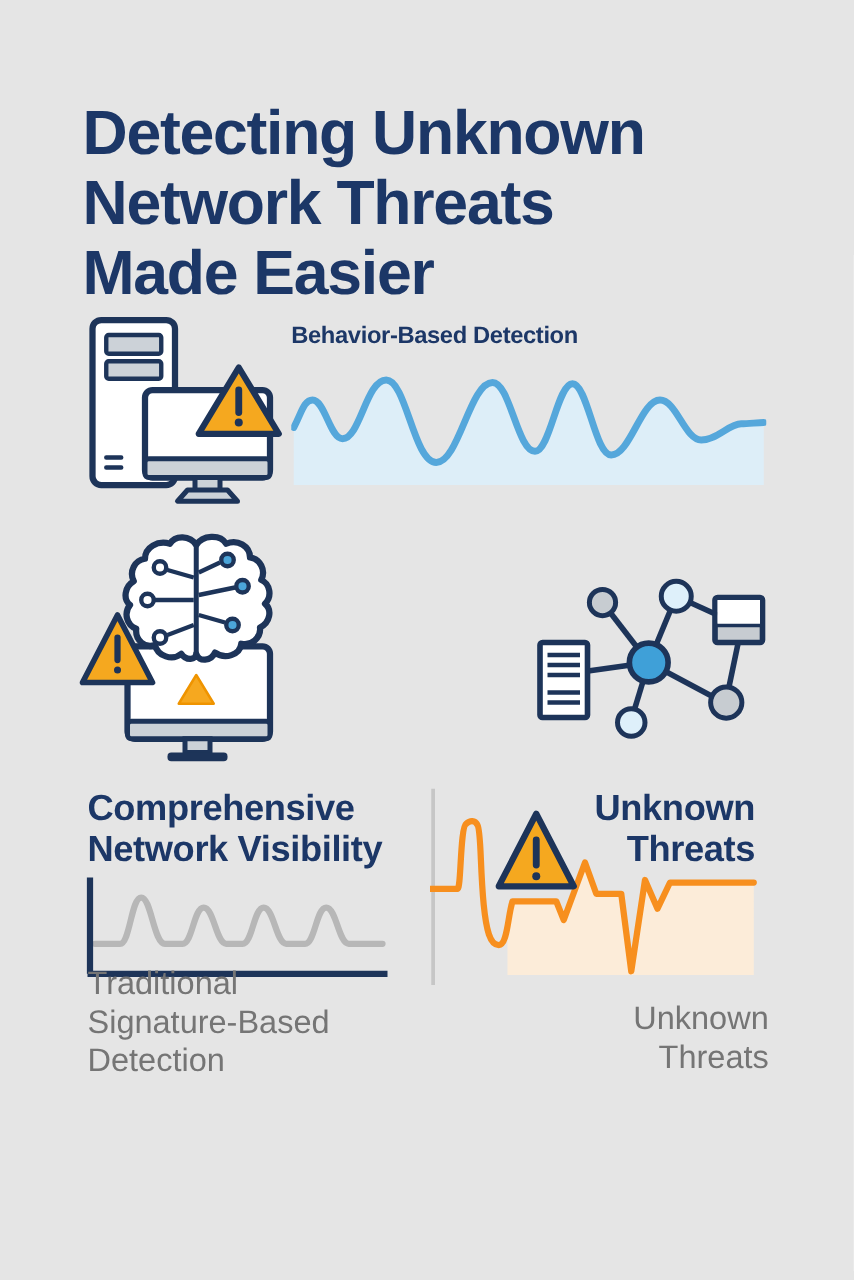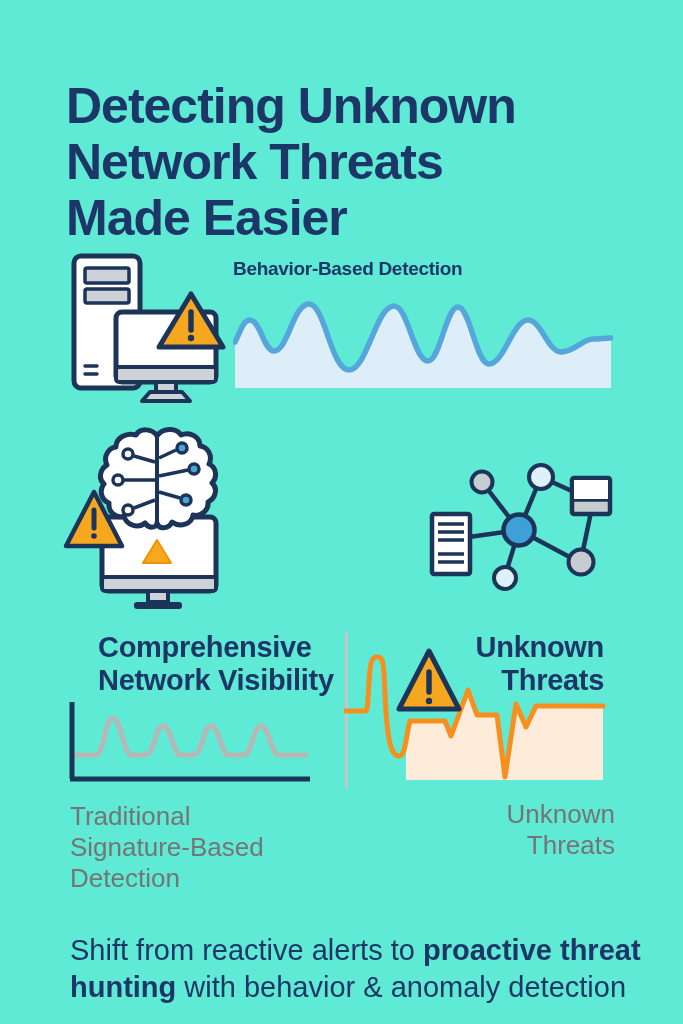--- a/index.html
+++ b/index.html
@@ -1,48 +1,48 @@
 <!DOCTYPE html>
 <html><head>
 <meta charset="utf-8">
 <style>
   html,body{margin:0;padding:0;}
   .poster{
     position:relative; width:683px; height:1024px; overflow:hidden;
-    background:#5eead4;
+    background:#e5e5e5;
     font-family:"Liberation Sans", sans-serif;
   }
   .abs{position:absolute;}
   .pre{white-space:pre-line;}
   .title{
     left:66px; top:44px; width:560px;
     font-size:50px; line-height:56px; font-weight:bold;
     color:#1c3767; letter-spacing:-1px;
   }
   .sec-heading{
     font-size:19px; font-weight:bold; color:#1c3767; letter-spacing:-0.3px;
   }
   .h-behavior{left:233px; top:258px;}
   .h-anomaly{left:233px; top:428px;}
   .cmp-heading{
     font-size:29px; line-height:33px; font-weight:bold; color:#1c3767; letter-spacing:-0.3px;
   }
-  .h-visibility{left:70px; top:631px;margin-left:28px;}
+  .h-visibility{left:70px; top:631px;}
   .h-unknown{left:420px; top:631px; width:184px; text-align:right;}
   .icon-computer{left:64px; top:248px;}
   .wave-behavior{left:233px; top:294px;}
   .icon-brain{left:62px; top:420px;}
   .icon-network{left:424px; top:452px;}
   .divider{left:345px; top:631px; width:3px; height:157px; background:#c6c6c6;}
   .chart-gray{left:66px; top:699px;}
   .chart-orange{left:344px; top:634px;}
   .caption{
     font-size:26px; line-height:31px; color:#757575; font-weight:normal;
   }
-  .cap-left{left:70px; top:801px;}
+  .cap-left{left:70px; top:771px;}
   .cap-right{left:455px; top:799px; width:160px; text-align:right;}
   .footer{
     left:70px; top:903px; width:600px;
     font-size:29px; line-height:37px; color:#1c3767; font-weight:normal;
   }
   .footer b{font-weight:bold;}
 </style>
 </head>
 <body>
 
@@ -169,15 +169,14 @@
       <circle cx="85" cy="67" r="3.2" fill="#1d3459"></circle>
     </g>
   </svg>
 
   <div class="abs caption cap-left pre">Traditional
 Signature-Based
 Detection</div>
   <div class="abs caption cap-right pre">Unknown
 Threats</div>
 
-  <p class="abs footer"><span>Shift from reactive alerts to </span><b>proactive threat hunting</b><span> with behavior &amp; anomaly detection</span></p>
 
 </div>
 
 </body></html>

